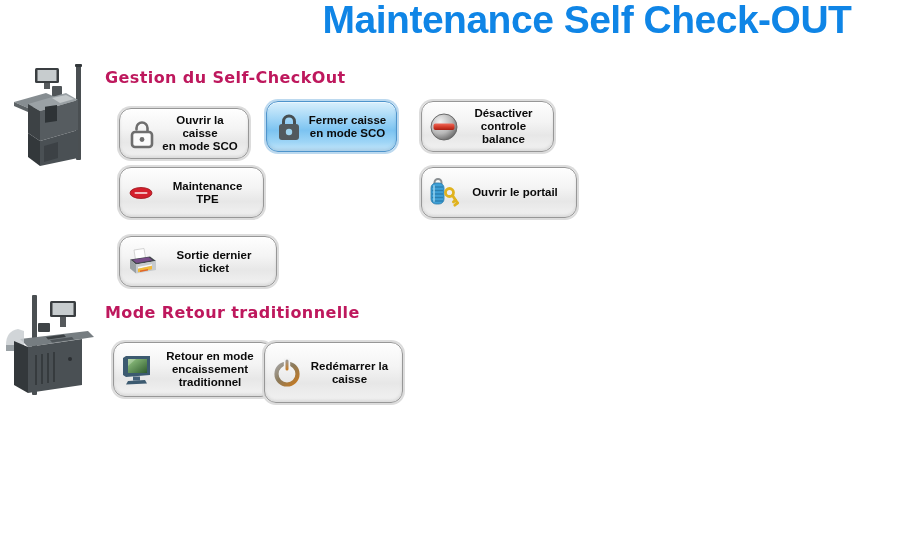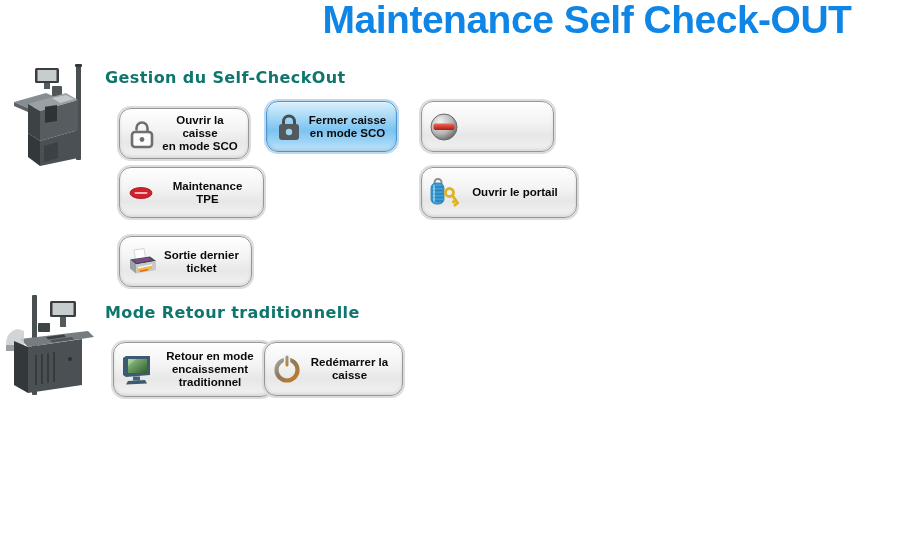--- a/index.html
+++ b/index.html
@@ -6,21 +6,21 @@
   body{
     width:900px;height:552px;position:relative;background:#ffffff;
     font-family:"Liberation Sans", sans-serif;overflow:hidden;
   }
   .page-title{
     position:absolute;left:262px;top:-2px;width:650px;text-align:center;
     font-size:39px;font-weight:bold;color:#0f85e6;letter-spacing:-0.5px;
   }
   .section-header{
     position:absolute;font-family:"DejaVu Sans", sans-serif;
-    font-size:16px;font-weight:bold;color:#0f766e;letter-spacing:0.4px;
+    font-size:16px;font-weight:bold;color:#be185d;letter-spacing:0.4px;
   }
   .machine{position:absolute;}
   .btn{
     position:absolute;display:flex;align-items:center;
     border-radius:12px;border:1px solid #979797;
     background:linear-gradient(180deg,#fefefe 0%,#f4f4f4 40%,#e7e7e7 68%,#f2f2f2 100%);
     box-shadow:0 0 0 2px #dcdcdc, inset 0 1px 0 #ffffff, inset 0 -2px 3px rgba(0,0,0,0.10);
     padding:0 4px 0 6px;box-sizing:border-box;cursor:pointer;
   }
   .btn.active{
@@ -98,20 +98,22 @@
         <linearGradient id="g-redbar" x1="0" y1="0" x2="0" y2="1">
           <stop offset="0%" stop-color="#f0695a"></stop>
             <stop offset="55%" stop-color="#d13a28"></stop>
             <stop offset="100%" stop-color="#a81e12"></stop>
         </linearGradient>
       </defs>
       <circle cx="15" cy="16" r="13" fill="url(#g-disc)" stroke="#696969" stroke-width="1"></circle>
       <rect x="4.5" y="12.5" width="21" height="6.5" rx="2" fill="url(#g-redbar)"></rect>
     </svg>
   </span>
+  <span class="btn-label">Désactiver
+controle balance</span>
 </div>
 
 <div class="btn" style="left:119px;top:167px;width:145px;height:51px">
   <span class="icon">
     <svg width="30" height="32" viewBox="0 0 30 32">
       <ellipse cx="14" cy="16" rx="11" ry="5.5" fill="#d41f2c" stroke="#991016" stroke-width="0.8"></ellipse>
       <rect x="7.5" y="15.2" width="13" height="1.6" rx="0.8" fill="#ffffff" opacity="0.9"></rect>
     </svg>
   </span>
   <span class="btn-label">Maintenance
@@ -135,21 +137,21 @@
         <circle cx="21.5" cy="16.5" r="4"></circle>
         <line x1="24.5" y1="19.5" x2="29.5" y2="27"></line>
         <line x1="29.5" y1="27" x2="26.8" y2="29.2"></line>
         <line x1="27.6" y1="24.2" x2="25.4" y2="25.9"></line>
       </g>
     </svg>
   </span>
   <span class="btn-label">Ouvrir le portail</span>
 </div>
 
-<div class="btn" style="left:119px;top:236px;width:133px;height:51px">
+<div class="btn" style="left:119px;top:236px;width:158px;height:51px">
   <span class="icon">
     <svg width="32" height="32" viewBox="0 0 32 32">
       <polygon points="8,4 18,2.5 19.5,12 9.5,13.5" fill="#ffffff" stroke="#c9c9c9" stroke-width="0.8"></polygon>
       <polygon points="4,13.5 24,10.5 30,15 10,18.5" fill="#43484d"></polygon>
       <polygon points="6.5,13.8 22.5,11.3 26.5,14.3 10.5,17" fill="#8a4f9e" opacity="0.75"></polygon>
       <polygon points="10,18.5 30,15 30,24 10,27.5" fill="#c6cacd"></polygon>
       <polygon points="4,13.5 10,18.5 10,27.5 4,22.5" fill="#9aa0a4"></polygon>
       <polygon points="12,21 26,18.2 26,19.8 12,22.8" fill="#f8f8f8"></polygon>
       <polygon points="12,22.8 26,19.8 26,23.2 12,26.2" fill="#f2b93a"></polygon>
       <polygon points="14,24.6 22,23 22,24.4 14,26" fill="#e0642a"></polygon>
@@ -199,21 +201,21 @@
       <polygon points="8,5 16,5 8,12" fill="#ffffff" opacity="0.25"></polygon>
       <rect x="13" y="22.5" width="7" height="4" fill="#44607a"></rect>
       <polygon points="8,27 25,26 27,29.5 6,30.5" fill="#3c5a70"></polygon>
     </svg>
   </span>
   <span class="btn-label">Retour en mode
 encaissement
 traditionnel</span>
 </div>
 
-<div class="btn" style="left:264px;top:342px;width:139px;height:54px">
+<div class="btn" style="left:264px;top:342px;width:139px;height:61px">
   <span class="icon">
     <svg width="32" height="34" viewBox="0 0 32 34">
       <defs>
         <linearGradient id="g-pow" x1="0" y1="0" x2="1" y2="1">
           <stop offset="0%" stop-color="#a6a6a6"></stop>
             <stop offset="45%" stop-color="#8c7a5a"></stop>
             <stop offset="100%" stop-color="#c97a1e"></stop>
         </linearGradient>
         <linearGradient id="g-pow2" x1="0" y1="0" x2="0" y2="1">
           <stop offset="0%" stop-color="#9a9a9a"></stop>

